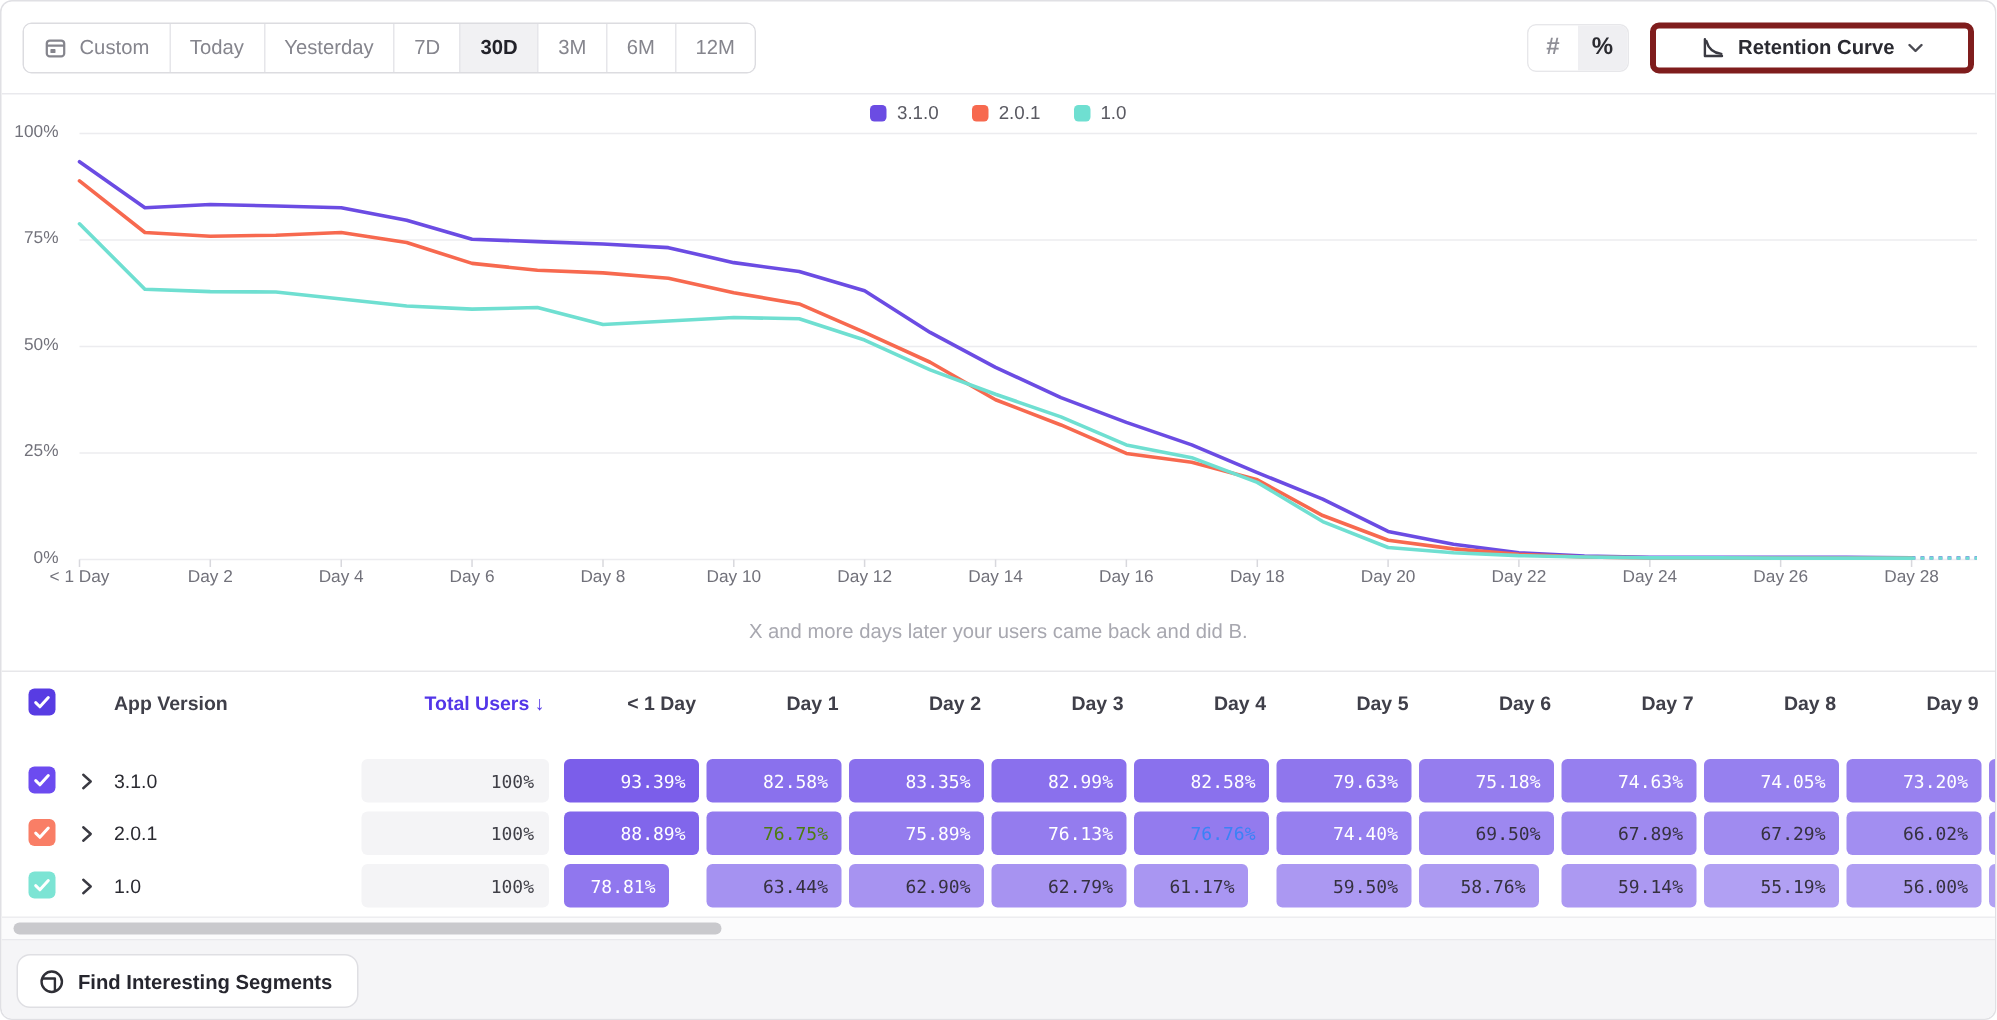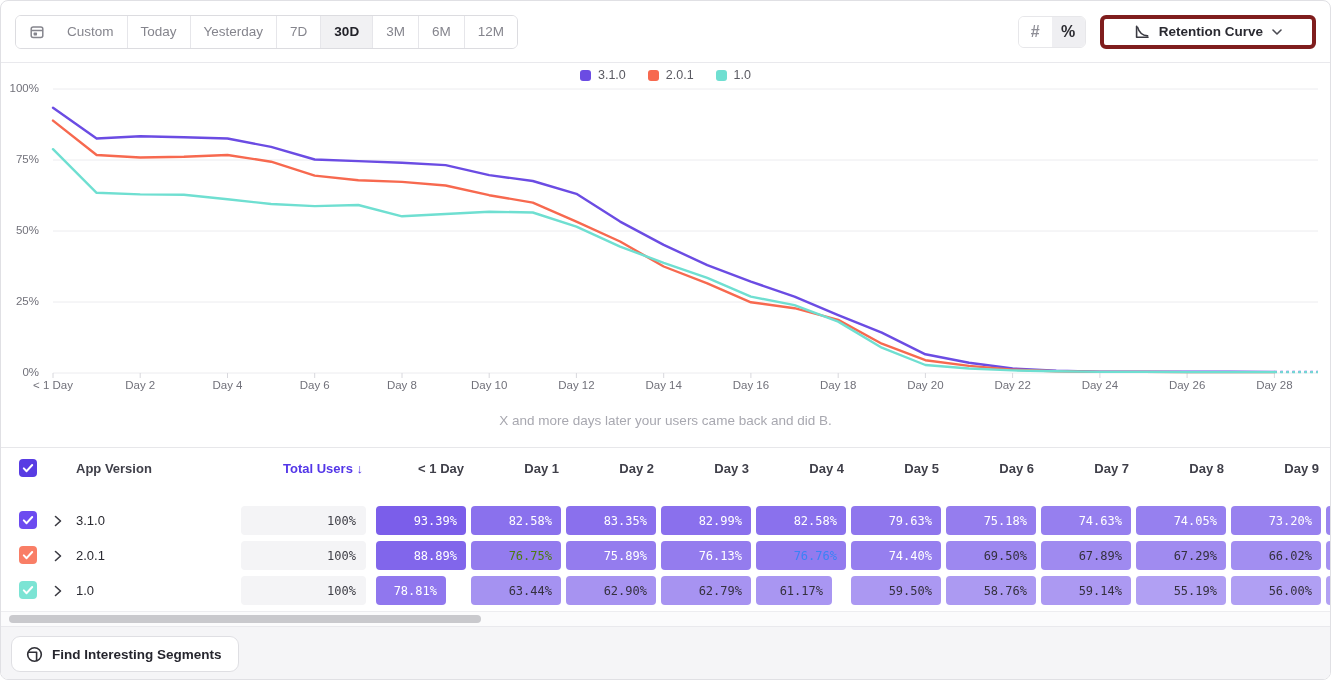--- a/index.html
+++ b/index.html
@@ -3,21 +3,21 @@
 <meta charset="utf-8">
 <style>
   * { margin:0; padding:0; box-sizing:border-box; }
   html,body { background:#fff; }
   body { font-family:"Liberation Sans", sans-serif; -webkit-font-smoothing:antialiased; }
   .app { position:relative; width:1331px; height:680px; border:1px solid #E0E0E4; border-radius:8px; background:#fff; overflow:hidden; }
 
   
   .toolbar { height:62px; border-bottom:1px solid #E9E9ED; display:flex; align-items:center; justify-content:space-between; padding:0 14px; }
   .seg-control { display:flex; height:34px; border:1px solid #DCDCE0; border-radius:6px; overflow:hidden; background:#fff; }
-  .seg { display:flex; align-items:center; gap:22px; padding:0 13px; font-size:13.5px; color:#85858D; background:#fff; border:none; cursor:pointer; font-family:inherit; white-space:nowrap; }
+  .seg { display:flex; align-items:center; gap:8px; padding:0 13px; font-size:13.5px; color:#85858D; background:#fff; border:none; cursor:pointer; font-family:inherit; white-space:nowrap; }
   .seg + .seg { border-left:1px solid #E6E6EA; }
   .seg.active { background:#F1F1F3; color:#222229; font-weight:700; }
   .toolbar-right { display:flex; align-items:center; gap:14px; }
   .mode-toggle { display:flex; height:32px; border:1px solid #E7E7EA; border-radius:6px; overflow:hidden; }
   .mode-btn { width:33px; display:flex; align-items:center; justify-content:center; font-size:16px; font-weight:600; background:#fff; border:none; cursor:pointer; color:#8F8F97; font-family:inherit; }
   .mode-btn.active { background:#EFEFF2; color:#2B2B31; }
   .dropdown { display:flex; align-items:center; gap:9px; height:34px; padding:0 30px; border:4px solid #7f1d1d; border-radius:6px; background:#fff; cursor:pointer; font-family:Liberation Sans, sans-serif; }
   .dropdown .dd-label { font-size:13.5px; font-weight:600; color:#2A2A31; }
 
   
@@ -261,21 +261,21 @@
           </svg>
         </div>
         <div class="row-label" style="left: 75px; top: 135px;">1.0</div>
         <div class="cell total" style="left: 240px; top: 128px; width: 125px;">100%</div>
         <div class="cell" style="left: 375px; top: 128px; width: 70px; background: rgba(114, 83, 233, 0.79); color: rgb(255, 255, 255);">78.81%</div>
         <div class="cell" style="left: 470px; top: 128px; width: 90px; background: rgba(114, 83, 233, 0.635); color: rgb(53, 49, 63);">63.44%</div>
         <div class="cell" style="left: 565px; top: 128px; width: 90px; background: rgba(114, 83, 233, 0.627); color: rgb(53, 49, 63);">62.90%</div>
         <div class="cell" style="left: 660px; top: 128px; width: 90px; background: rgba(114, 83, 233, 0.627); color: rgb(53, 49, 63);">62.79%</div>
         <div class="cell" style="left: 755px; top: 128px; width: 76px; background: rgba(114, 83, 233, 0.61); color: rgb(53, 49, 63);">61.17%</div>
         <div class="cell" style="left: 850px; top: 128px; width: 90px; background: rgba(114, 83, 233, 0.596); color: rgb(53, 49, 63);">59.50%</div>
-        <div class="cell" style="left: 945px; top: 128px; width: 90px; background: rgba(114, 83, 233, 0.59); color: rgb(53, 49, 63);">58.76%</div>
+        <div class="cell" style="left: 945px; top: 128px; width: 80px; background: rgba(114, 83, 233, 0.59); color: rgb(53, 49, 63);">58.76%</div>
         <div class="cell" style="left: 1040px; top: 128px; width: 90px; background: rgba(114, 83, 233, 0.592); color: rgb(53, 49, 63);">59.14%</div>
         <div class="cell" style="left: 1135px; top: 128px; width: 90px; background: rgba(114, 83, 233, 0.553); color: rgb(53, 49, 63);">55.19%</div>
         <div class="cell" style="left: 1230px; top: 128px; width: 90px; background: rgba(114, 83, 233, 0.56); color: rgb(53, 49, 63);">56.00%</div>
         <div class="cell" style="left: 1325px; top: 128px; width: 90px; background: rgba(114, 83, 233, 0.55);"></div>
       </div>
   </div>
 
   <div class="scroll-strip">
     <div class="scroll-thumb"></div>
   </div>

